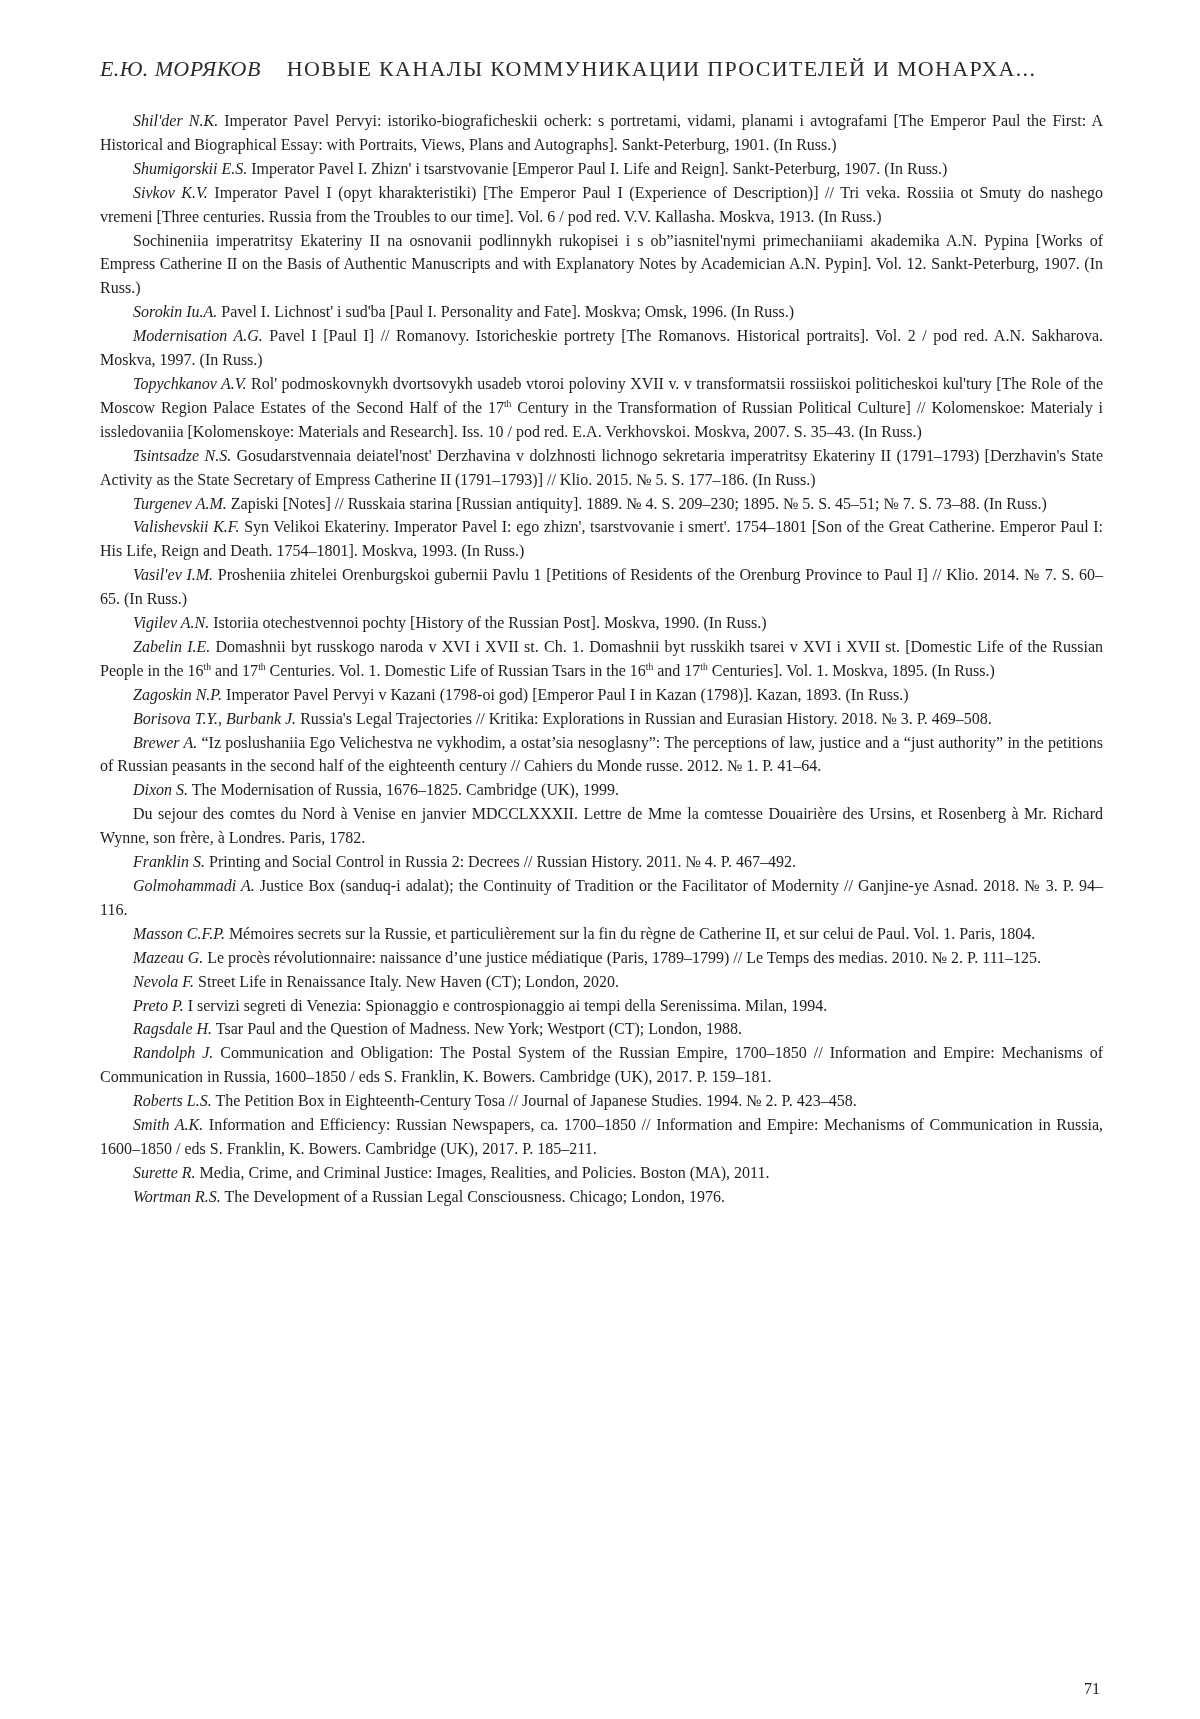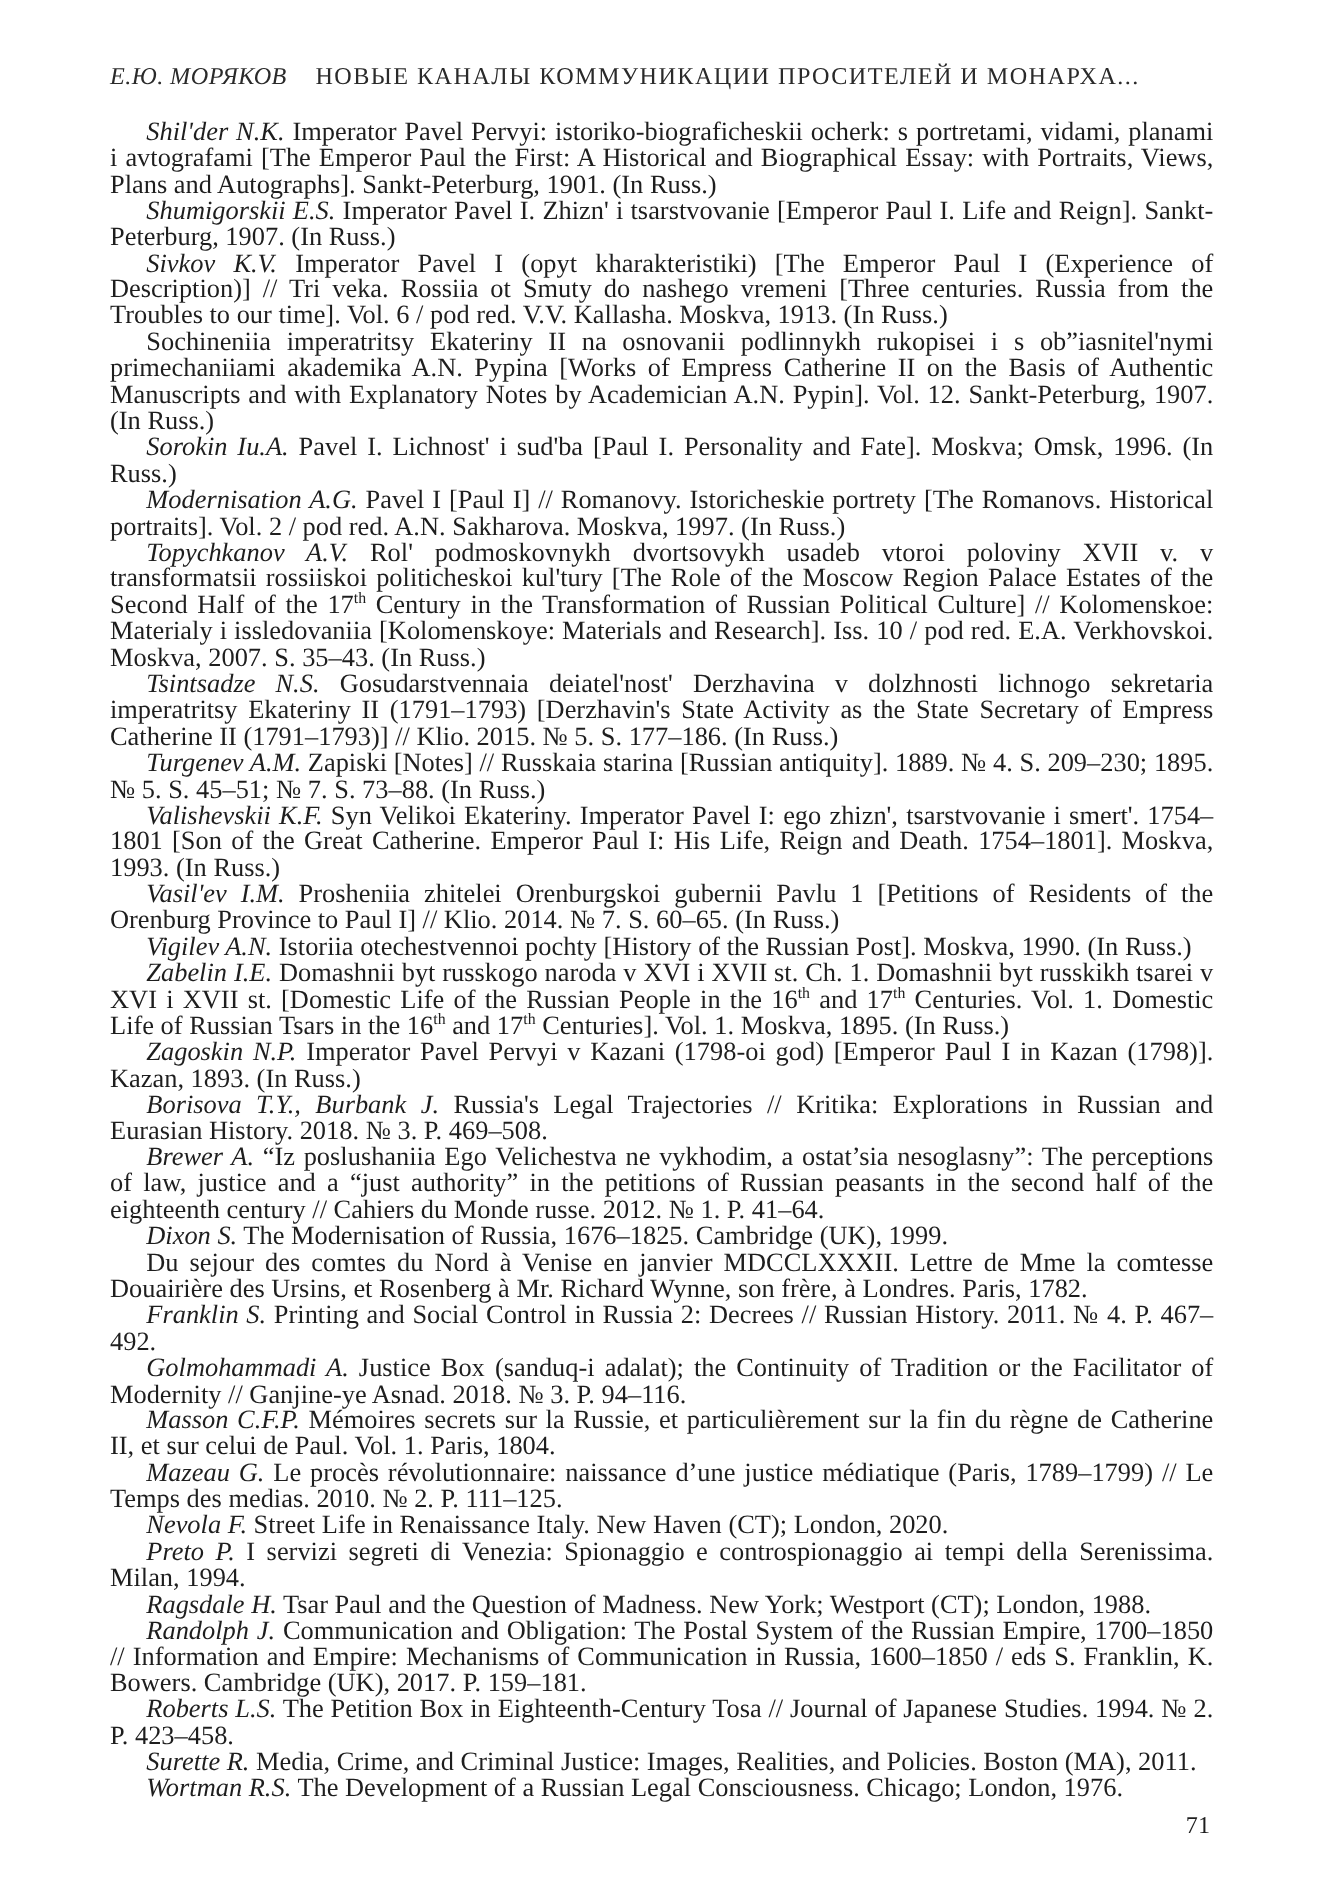--- a/index.html
+++ b/index.html
@@ -26,36 +26,36 @@
   .title {
     flex: 1;
     margin-left: 26px;
     text-align: left;
     letter-spacing: 1.3px;
     white-space: nowrap;
   }
   .refs { margin-top: 27px; }
   .ref {
     margin: 0;
-    font-size: 24px;
+    font-size: 16px;
     line-height: 23.9px;
     text-align: justify;
     text-indent: 33px;
   }
   .ref i { font-style: italic; }
   .ref sup {
     font-size: 0.6em;
     line-height: 0;
     vertical-align: super;
   }
   .page-number {
     position: absolute;
-    top: 1646px;
+    top: 1680px;
     right: 100px;
-    font-size: 22px;
+    font-size: 16px;
     color: #1e1e1e;
   }
 </style>
 </head>
 <body>
 
 <div class="page">
   <div class="page-header">
     <span class="author">Е.Ю. МОРЯКОВ</span>
     <span class="title">НОВЫЕ КАНАЛЫ КОММУНИКАЦИИ ПРОСИТЕЛЕЙ И МОНАРХА...</span>
@@ -81,18 +81,19 @@
       <p class="ref"><span>Du sejour des comtes du Nord à Venise en janvier MDCCLXXXII. Lettre de Mme la comtesse Douairière des Ursins, et Rosenberg à Mr. Richard Wynne, son frère, à Londres. Paris, 1782.</span></p>
       <p class="ref"><i>Franklin S.</i><span> Printing and Social Control in Russia 2: Decrees // Russian History. 2011. № 4. P. 467–492.</span></p>
       <p class="ref"><i>Golmohammadi A.</i><span> Justice Box (sanduq-i adalat); the Continuity of Tradition or the Facilitator of Modernity // Ganjine-ye Asnad. 2018. № 3. P. 94–116.</span></p>
       <p class="ref"><i>Masson C.F.P.</i><span> Mémoires secrets sur la Russie, et particulièrement sur la fin du règne de Catherine II, et sur celui de Paul. Vol. 1. Paris, 1804.</span></p>
       <p class="ref"><i>Mazeau G.</i><span> Le procès révolutionnaire: naissance d’une justice médiatique (Paris, 1789–1799) // Le Temps des medias. 2010. № 2. P. 111–125.</span></p>
       <p class="ref"><i>Nevola F.</i><span> Street Life in Renaissance Italy. New Haven (CT); London, 2020.</span></p>
       <p class="ref"><i>Preto P.</i><span> I servizi segreti di Venezia: Spionaggio e controspionaggio ai tempi della Serenissima. Milan, 1994.</span></p>
       <p class="ref"><i>Ragsdale H.</i><span> Tsar Paul and the Question of Madness. New York; Westport (CT); London, 1988.</span></p>
       <p class="ref"><i>Randolph J.</i><span> Communication and Obligation: The Postal System of the Russian Empire, 1700–1850 // Information and Empire: Mechanisms of Communication in Russia, 1600–1850 / eds S. Franklin, K. Bowers. Cambridge (UK), 2017. P. 159–181.</span></p>
       <p class="ref"><i>Roberts L.S.</i><span> The Petition Box in Eighteenth-Century Tosa // Journal of Japanese Studies. 1994. № 2. P. 423–458.</span></p>
+      <p class="ref"><i>Smith A.K.</i><span> Information and Efficiency: Russian Newspapers, ca. 1700–1850 // Information and Empire: Mechanisms of Communication in Russia, 1600–1850 / eds S. Franklin, K. Bowers. Cambridge (UK), 2017. P. 185–211.</span></p>
       <p class="ref"><i>Surette R.</i><span> Media, Crime, and Criminal Justice: Images, Realities, and Policies. Boston (MA), 2011.</span></p>
       <p class="ref"><i>Wortman R.S.</i><span> The Development of a Russian Legal Consciousness. Chicago; London, 1976.</span></p>
     </div>
 </div>
 
 <div class="page-number">71</div>
 
 </body></html>

